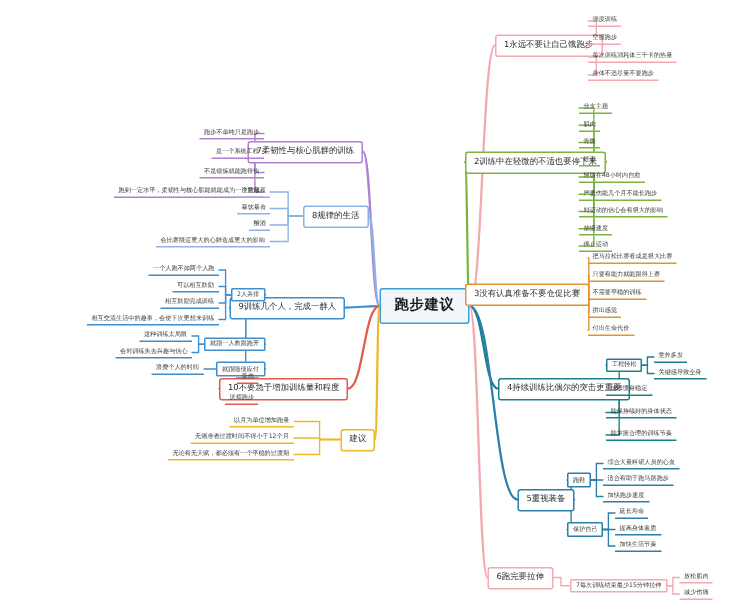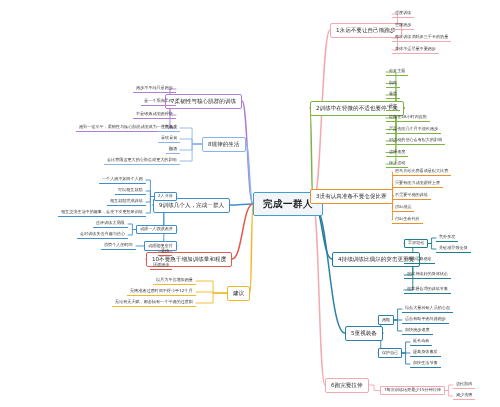--- a/index.html
+++ b/index.html
@@ -130,21 +130,21 @@
       <path d="M153,205 L163.8,205 L163.8,246 L177,246" stroke="#3e8fd0" fill="none" stroke-width="0.9" stroke-linecap="round"></path>
       <path d="M253,204 C242.5,204 242.5,259 232,259" stroke="#e05b4c" fill="none" stroke-width="1.5" stroke-linecap="round"></path>
       <path d="M146,259 L157.7,259 L157.7,252 L172,252" stroke="#e05b4c" fill="none" stroke-width="0.9" stroke-linecap="round"></path>
       <path d="M146,259 L157.7,259 L157.7,266 L172,266" stroke="#e05b4c" fill="none" stroke-width="0.9" stroke-linecap="round"></path>
       <path d="M253,204 C251.5,204 251.5,293 250,293" stroke="#f0b828" fill="none" stroke-width="1.5" stroke-linecap="round"></path>
       <path d="M227,293 L213.05,293 L213.05,281 L196,281" stroke="#f0b828" fill="none" stroke-width="0.9" stroke-linecap="round"></path>
       <path d="M227,293 L213.05,293 L213.05,292 L196,292" stroke="#f0b828" fill="none" stroke-width="0.9" stroke-linecap="round"></path>
       <path d="M227,293 L213.05,293 L213.05,303 L196,303" stroke="#f0b828" fill="none" stroke-width="0.9" stroke-linecap="round"></path>
     </svg>
   <div id="nodes">
-      <div class="node root" style="left: 253px; top: 192px;">完成一群人</div>
+      <div class="node root" style="left: 253px; top: 192px;">跑步建议</div>
       <div class="node lvl1" style="border-color: rgb(242, 169, 176); left: 330px; top: 22.5px;">1永远不要让自己饿跑步</div>
       <div class="node lvl2" style="border-bottom-color: rgb(242, 169, 176); left: 392px; top: 10px;">强度训练</div>
       <div class="node lvl2" style="border-bottom-color: rgb(242, 169, 176); left: 392px; top: 22px;">空腹跑步</div>
       <div class="node lvl2" style="border-bottom-color: rgb(242, 169, 176); left: 392px; top: 34px;">每次训练消耗体三千卡的热量</div>
       <div class="node lvl2" style="border-bottom-color: rgb(242, 169, 176); left: 392px; top: 46px;">身体不适尽量不要跑步</div>
       <div class="node lvl1" style="border-color: rgb(124, 179, 66); left: 310px; top: 100.5px;">2训练中在轻微的不适也要停下来</div>
       <div class="node lvl2" style="border-bottom-color: rgb(124, 179, 66); left: 386px; top: 68px;">分支主题</div>
       <div class="node lvl2" style="border-bottom-color: rgb(124, 179, 66); left: 386px; top: 79.5px;">肌肉</div>
       <div class="node lvl2" style="border-bottom-color: rgb(124, 179, 66); left: 386px; top: 91px;">骨骼</div>
       <div class="node lvl2" style="border-bottom-color: rgb(124, 179, 66); left: 386px; top: 102.5px;">经挛</div>

